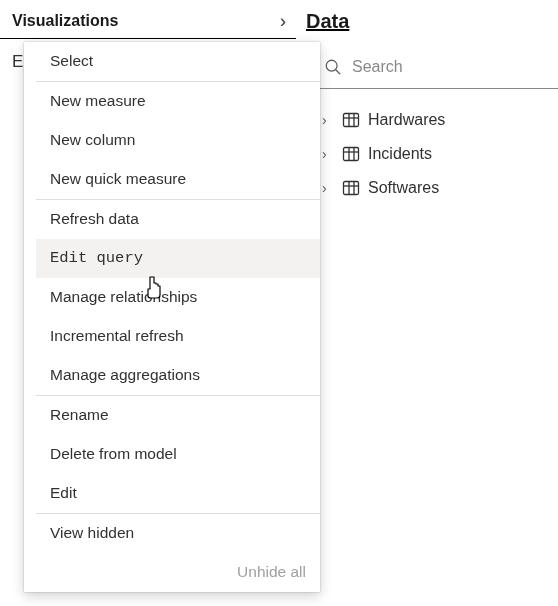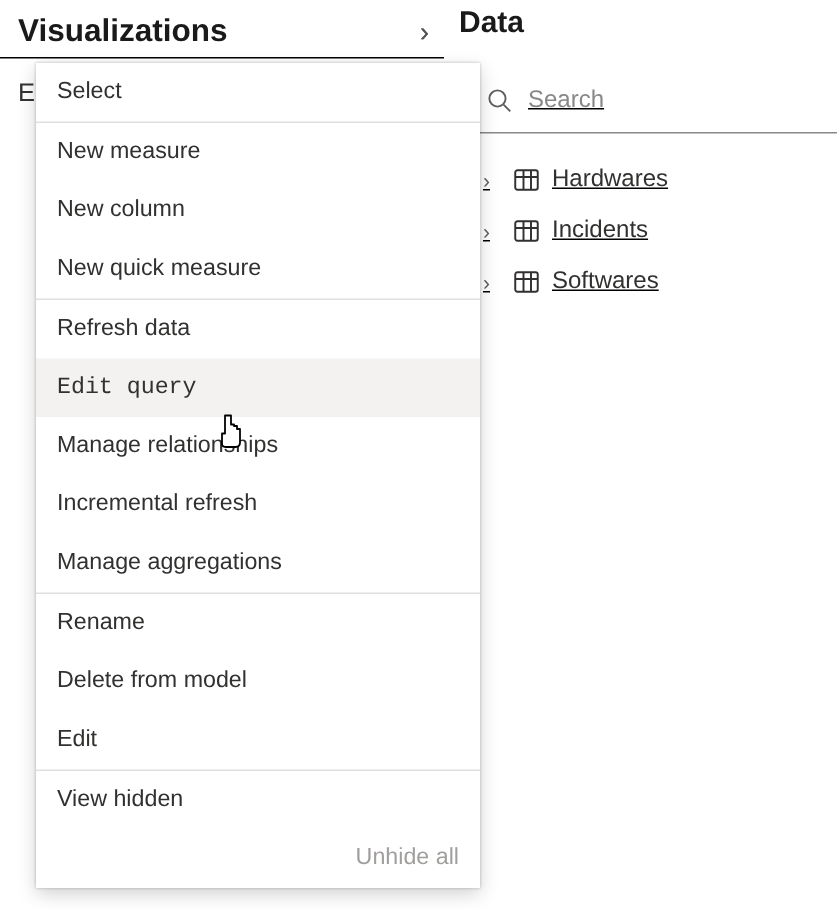--- a/index.html
+++ b/index.html
@@ -22,35 +22,36 @@
     }
     .viz-header {
       width: 296px;
       display: flex;
       align-items: center;
       justify-content: space-between;
       padding: 4px 10px 0 12px;
       border-bottom: 1px solid #000;
     }
     .viz-title {
-      font-size: 21px;
+      font-size: 16px;
       font-weight: 600;
       color: #1a1a1a;
     }
     .chevrons {
       font-size: 18px;
       color: #555;
       letter-spacing: -6px;
       padding-right: 6px;
     }
     .data-header {
       flex: 1;
       padding: 4px 0 0 10px;
       display: flex;
-      align-items: flex-start;
+      align-items: center;
+      text-decoration: underline;
     }
     .data-title {
       font-size: 20px;
       font-weight: 600;
       color: #1a1a1a;
     }
     .left-col {
       width: 24px;
       padding: 12px 0 0 12px;
       font-size: 17px;
@@ -65,39 +66,39 @@
       box-shadow: 0 4px 12px rgba(0,0,0,0.18), 0 0 2px rgba(0,0,0,0.25);
       z-index: 10;
     }
     .menu-item {
       padding: 10px 14px;
       font-size: 15.5px;
       color: #323130;
       cursor: pointer;
       border-bottom: 1px solid transparent;
       position: relative;
+      margin-left: 12px;
     }
     .menu-item:hover, .menu-item.hovered {
       background: #f3f2f1;
       font-family: Liberation Mono, monospace;
     }
     .menu-item.disabled {
       color: #a19f9d;
       cursor: default;
       text-align: right;
     }
     .menu-sep {
       border-top: 1px solid #e1dfdd;
     }
     .right-pane {
       position: absolute;
       left: 320px;
       top: 46px;
       right: 0;
-      text-decoration: underline;
     }
     .search-row {
       display: flex;
       align-items: center;
       gap: 10px;
       padding: 12px 6px 12px 4px;
       border-bottom: 1px solid #888;
     }
     .search-icon {
       width: 18px;

